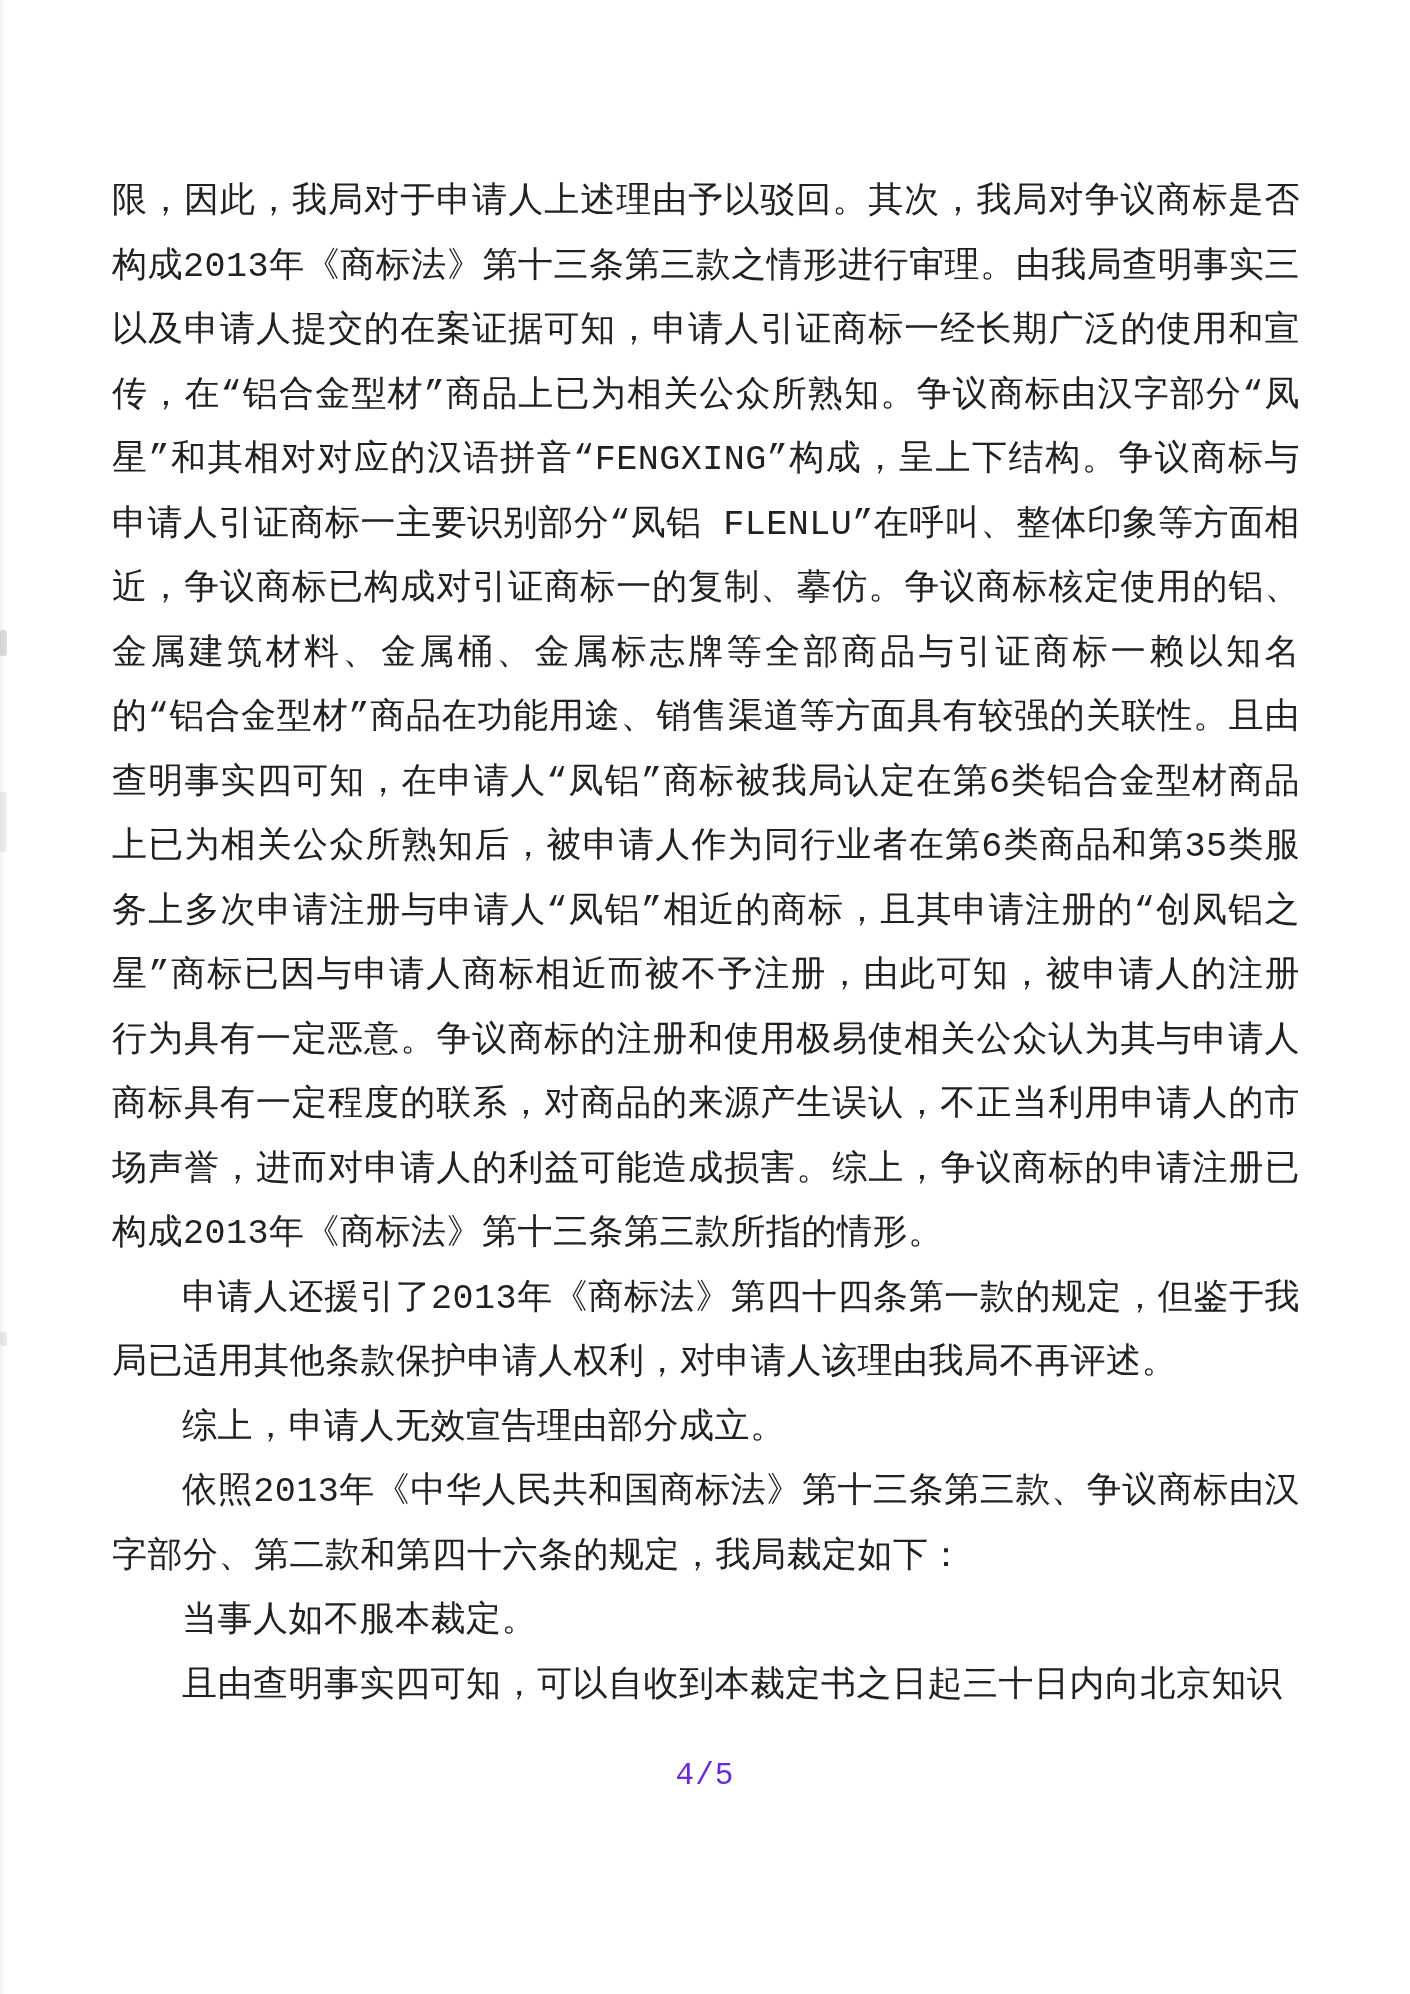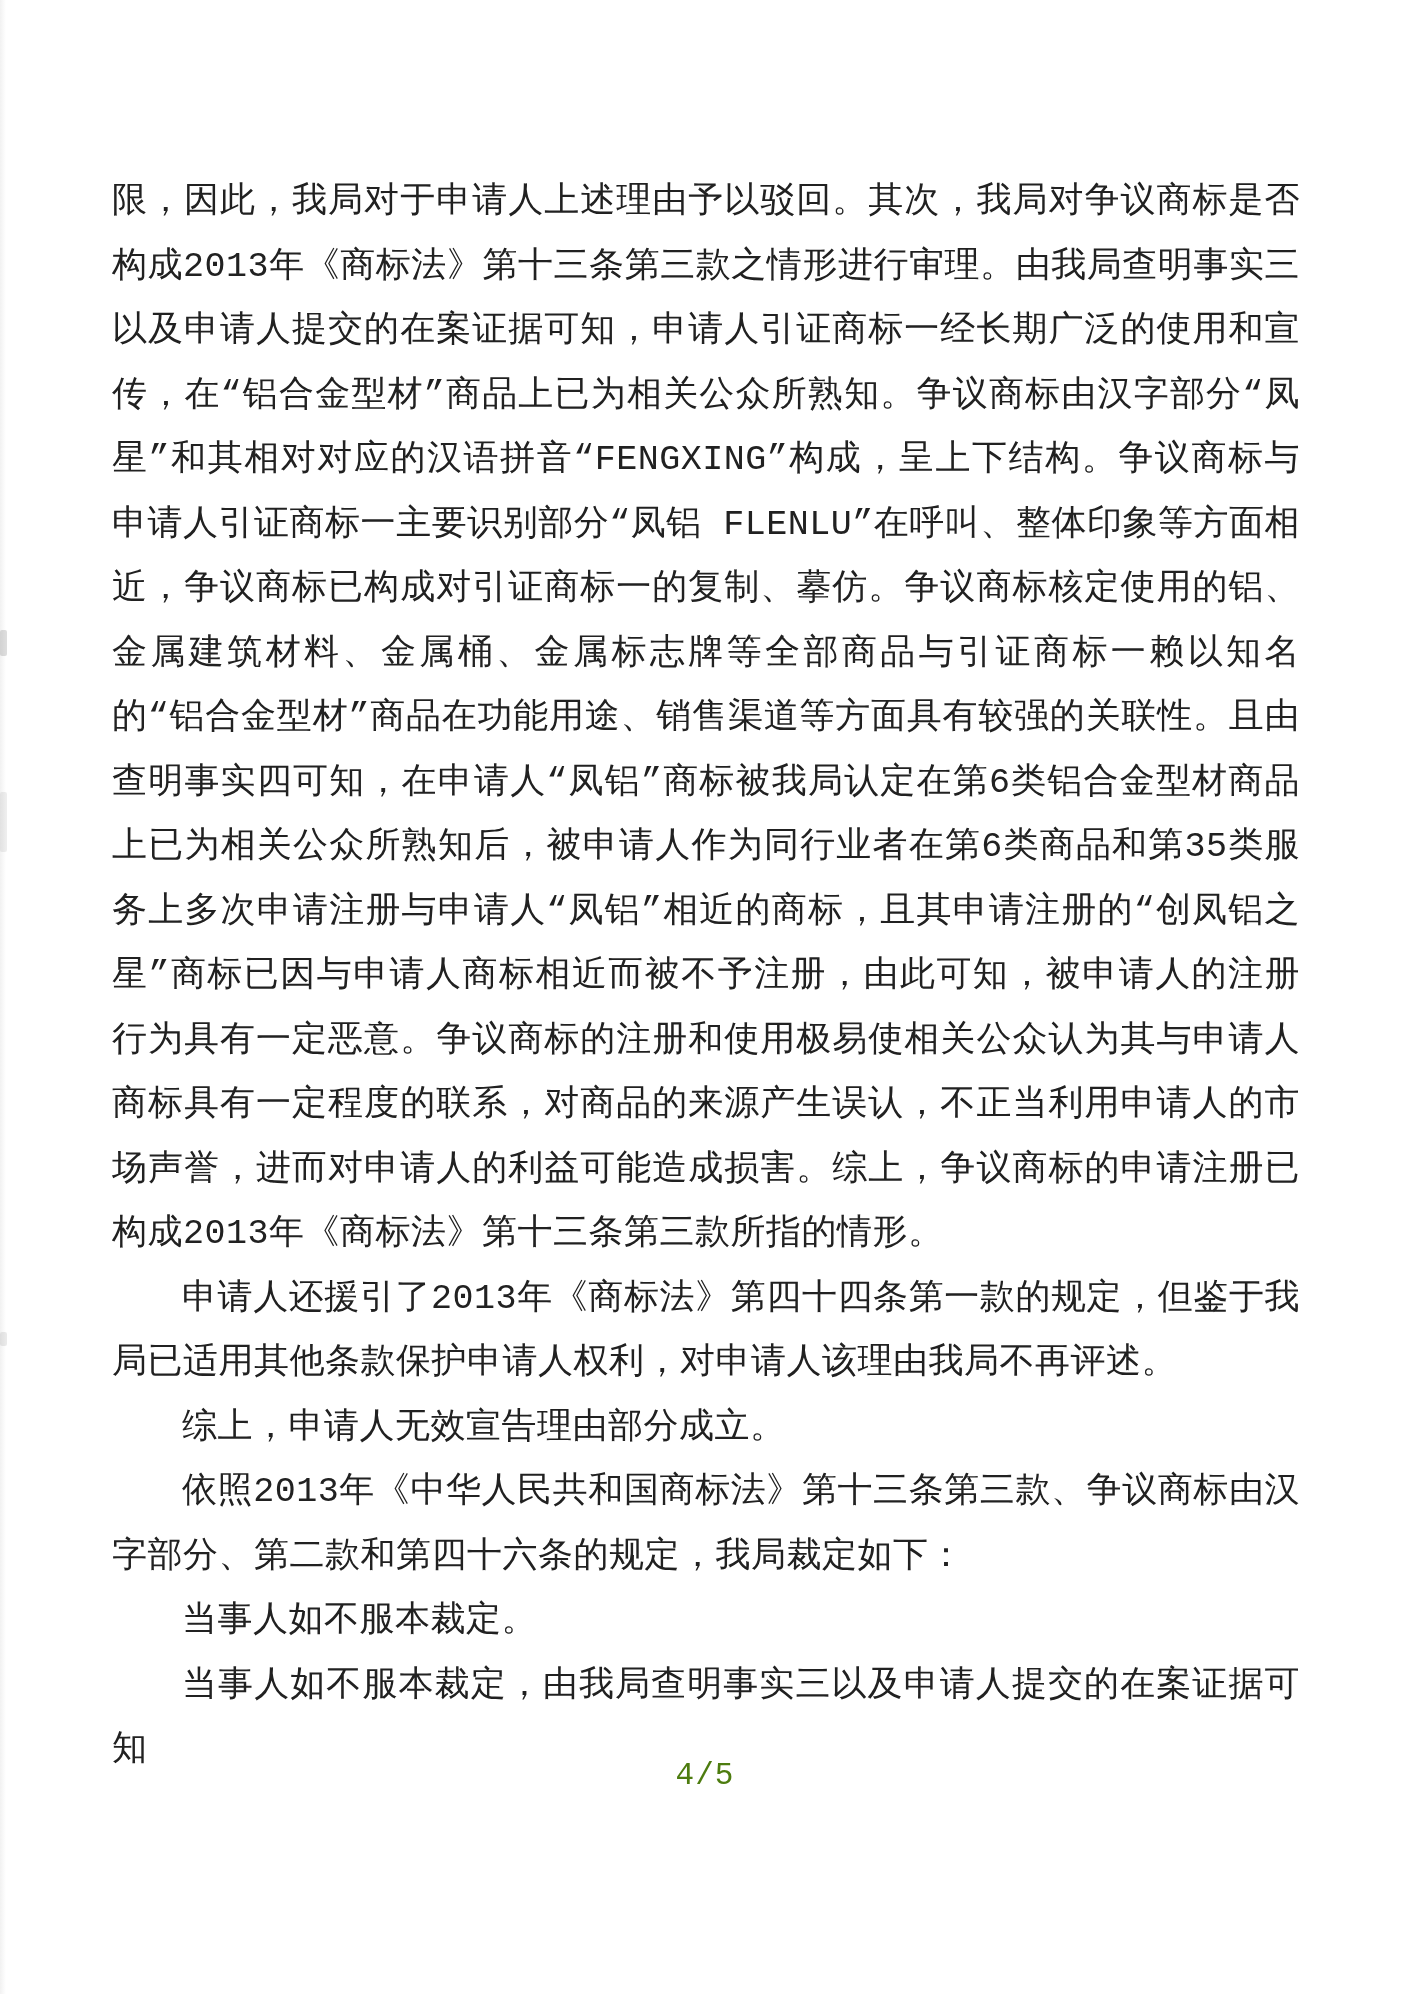--- a/index.html
+++ b/index.html
@@ -55,37 +55,37 @@
     text-indent: 0;
   }
   .page-footer {
     position: absolute;
     top: 1758px;
     left: 0;
     width: 100%;
     text-align: center;
     font-size: 31px;
     letter-spacing: 1px;
-    color: #4d7c0f;
+    color: #6d28d9;
   }
 </style>
 </head>
 <body>
 
 <div class="page">
 
   <div class="scan-edge"></div>
   <div class="scan-smudge smudge-a"></div>
   <div class="scan-smudge smudge-b"></div>
   <div class="scan-smudge smudge-c"></div>
 
   <div class="document-body">
     <p class="continuation">限，因此，我局对于申请人上述理由予以驳回。其次，我局对争议商标是否构成2013年《商标法》第十三条第三款之情形进行审理。由我局查明事实三以及申请人提交的在案证据可知，申请人引证商标一经长期广泛的使用和宣传，在“铝合金型材”商品上已为相关公众所熟知。争议商标由汉字部分“凤星”和其相对对应的汉语拼音“FENGXING”构成，呈上下结构。争议商标与申请人引证商标一主要识别部分“凤铝 FLENLU”在呼叫、整体印象等方面相近，争议商标已构成对引证商标一的复制、摹仿。争议商标核定使用的铝、金属建筑材料、金属桶、金属标志牌等全部商品与引证商标一赖以知名的“铝合金型材”商品在功能用途、销售渠道等方面具有较强的关联性。且由查明事实四可知，在申请人“凤铝”商标被我局认定在第6类铝合金型材商品上已为相关公众所熟知后，被申请人作为同行业者在第6类商品和第35类服务上多次申请注册与申请人“凤铝”相近的商标，且其申请注册的“创凤铝之星”商标已因与申请人商标相近而被不予注册，由此可知，被申请人的注册行为具有一定恶意。争议商标的注册和使用极易使相关公众认为其与申请人商标具有一定程度的联系，对商品的来源产生误认，不正当利用申请人的市场声誉，进而对申请人的利益可能造成损害。综上，争议商标的申请注册已构成2013年《商标法》第十三条第三款所指的情形。</p>
     <p>申请人还援引了2013年《商标法》第四十四条第一款的规定，但鉴于我局已适用其他条款保护申请人权利，对申请人该理由我局不再评述。</p>
     <p>综上，申请人无效宣告理由部分成立。</p>
     <p>依照2013年《中华人民共和国商标法》第十三条第三款、争议商标由汉字部分、第二款和第四十六条的规定，我局裁定如下：</p>
     <p>当事人如不服本裁定。</p>
-    <p>当事人如不服本裁定，由我局查明事实三以及申请人提交的在案证据可知</p>
+    <p>且由查明事实四可知，可以自收到本裁定书之日起三十日内向北京知识</p>
   </div>
 
   <div class="page-footer">4/5</div>
 
 </div>
 
 </body></html>

